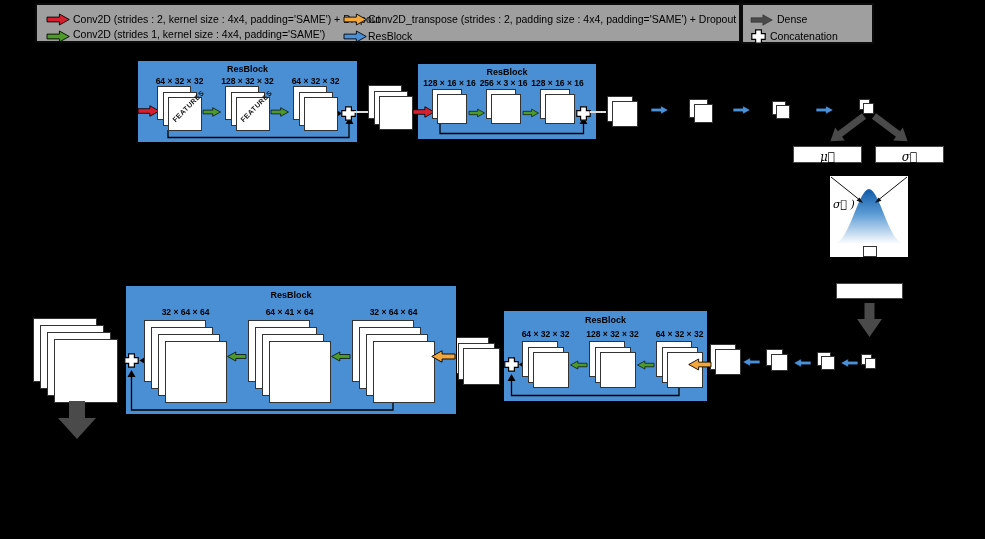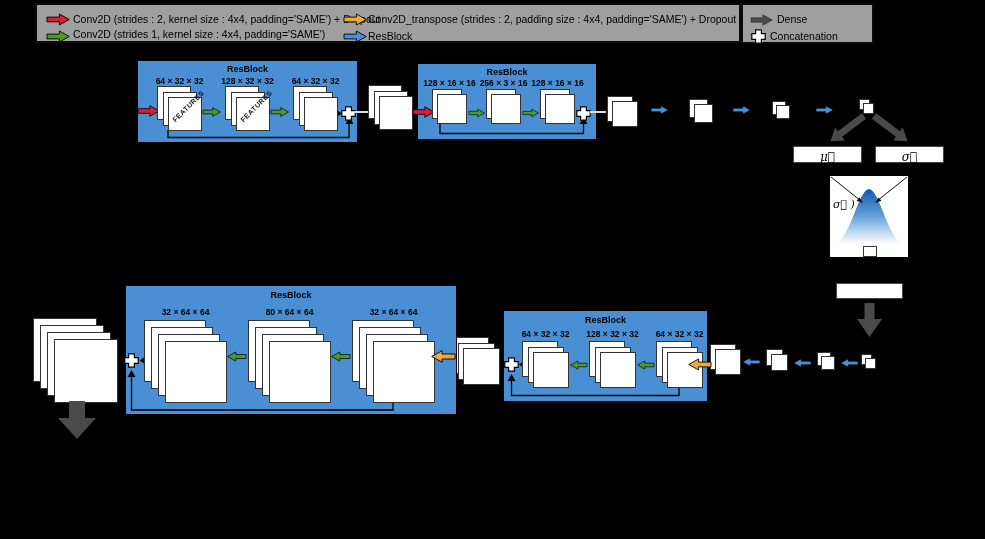--- a/index.html
+++ b/index.html
@@ -299,21 +299,21 @@
 </div>
 
 <div class="resblock" style="left:125px;top:285px;width:332px;height:130px">
   <svg class="skip" width="332" height="130" viewBox="0 0 332 130">
     <polyline points="267,117 267,124 5.5,124 5.5,90"></polyline>
     <polygon points="1.5,91 9.5,91 5.5,84"></polygon>
     <polygon points="19,71 19,78 13.5,74.5"></polygon>
   </svg>
   <div class="rb-title" style="top:4px">ResBlock</div>
   <div class="dim" style="left:0px;top:21px;width:119px">32 × 64 × 64</div>
-  <div class="dim" style="left:104px;top:21px;width:119px">80 × 64 × 64</div>
+  <div class="dim" style="left:104px;top:21px;width:119px">64 × 41 × 64</div>
   <div class="dim" style="left:208px;top:21px;width:119px">32 × 64 × 64</div>
   <svg class="plus" style="left:-2px;top:67px" width="15" height="15" viewBox="0 0 15 15">
       <polygon points="4.6,0.8 10.4,0.8 10.4,4.6 14.2,4.6 14.2,10.4 10.4,10.4 10.4,14.2 4.6,14.2 4.6,10.4 0.8,10.4 0.8,4.6 4.6,4.6"></polygon>
     </svg>
   <div class="stack" style="left:18px;top:34px">
     <div class="sheet" style="left:0;top:0;width:62px;height:62px"></div>
     <div class="sheet" style="left:7px;top:7px;width:62px;height:62px"></div>
     <div class="sheet" style="left:14px;top:14px;width:62px;height:62px"></div>
     <div class="sheet" style="left:21px;top:21px;width:62px;height:62px"></div>
   </div>

